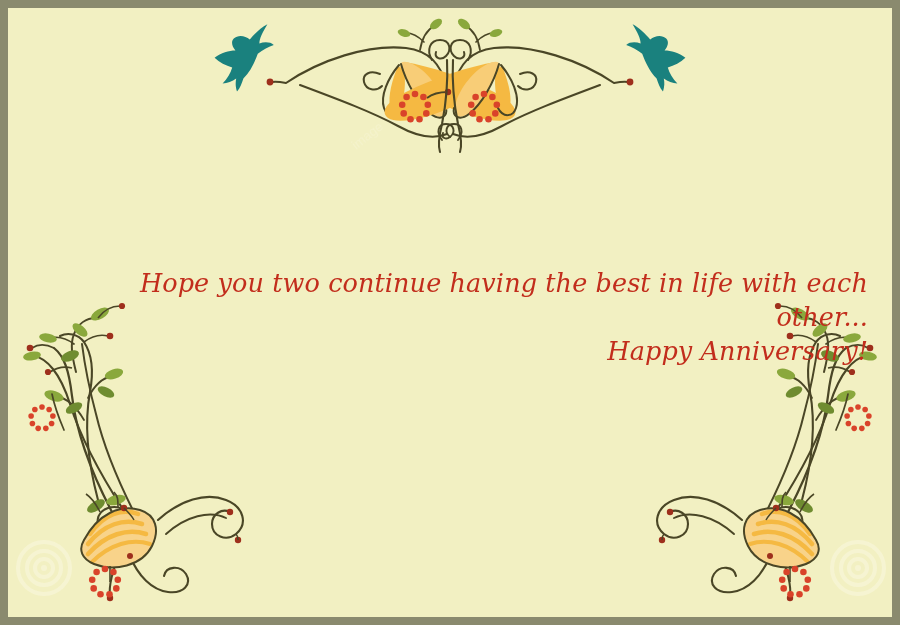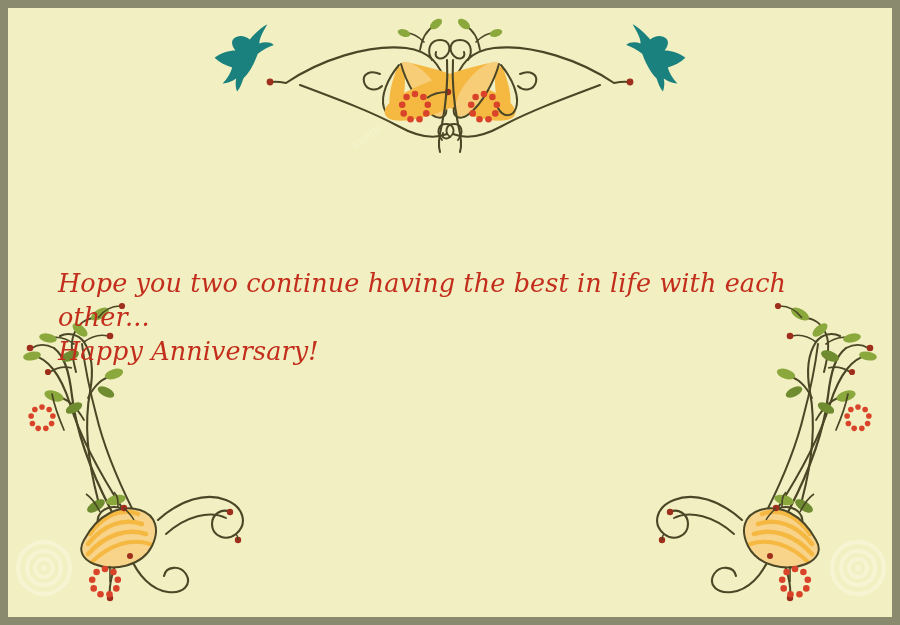--- a/index.html
+++ b/index.html
@@ -38,20 +38,21 @@
     left: 50px;
     top: 258px;
     width: 810px;
     color: #c22d1c;
     font-family: "DejaVu Serif", "Liberation Serif", serif;
     font-style: italic;
     font-size: 25.5px;
     line-height: 34px;
     letter-spacing: 0.1px;
     white-space: pre-line;
+    text-align: right;
   }
 </style>
 </head>
 <body>
 
 <div id="card">
 
   <svg class="layer" viewBox="0 0 900 625">
     <defs>
 

